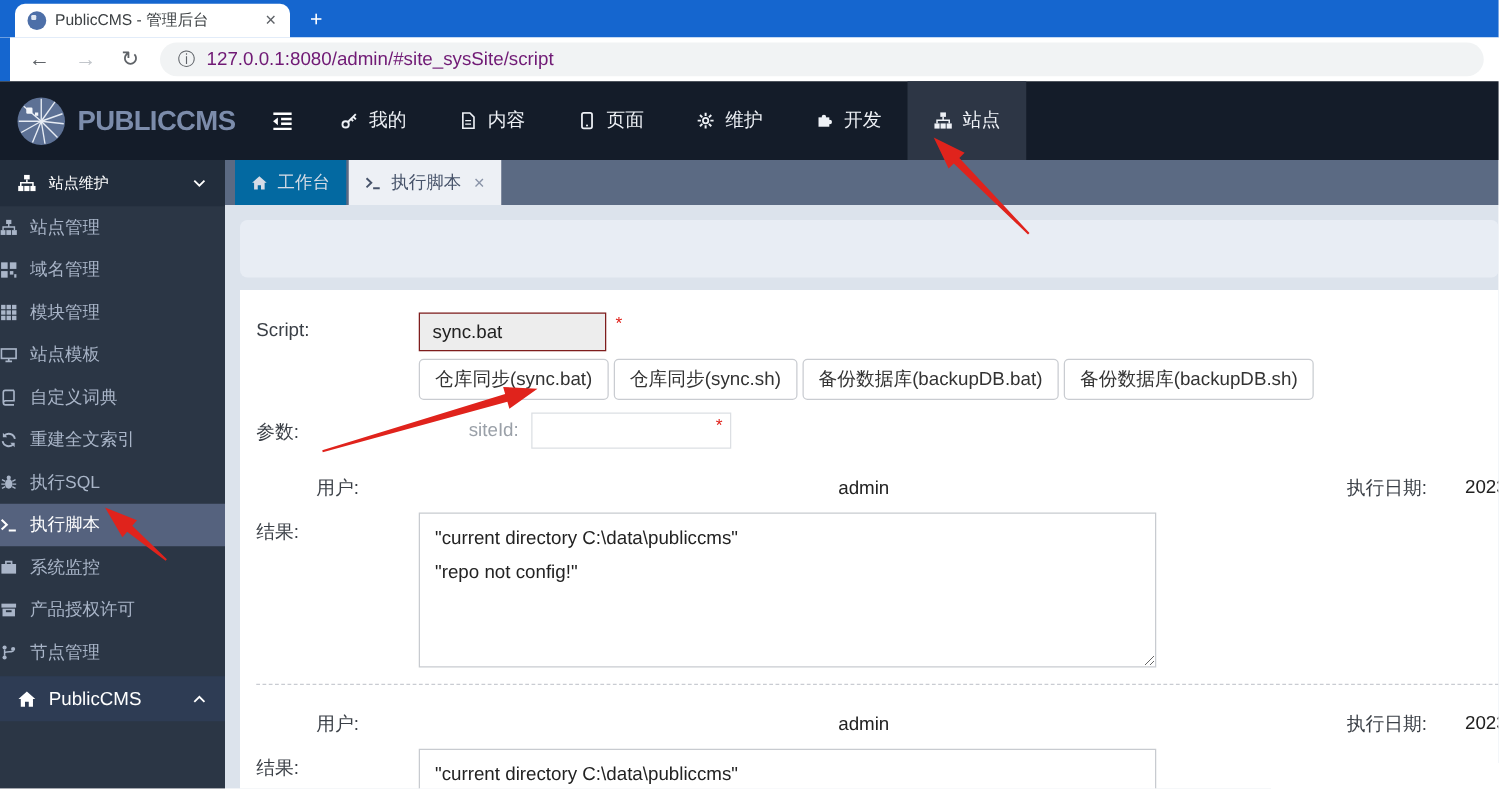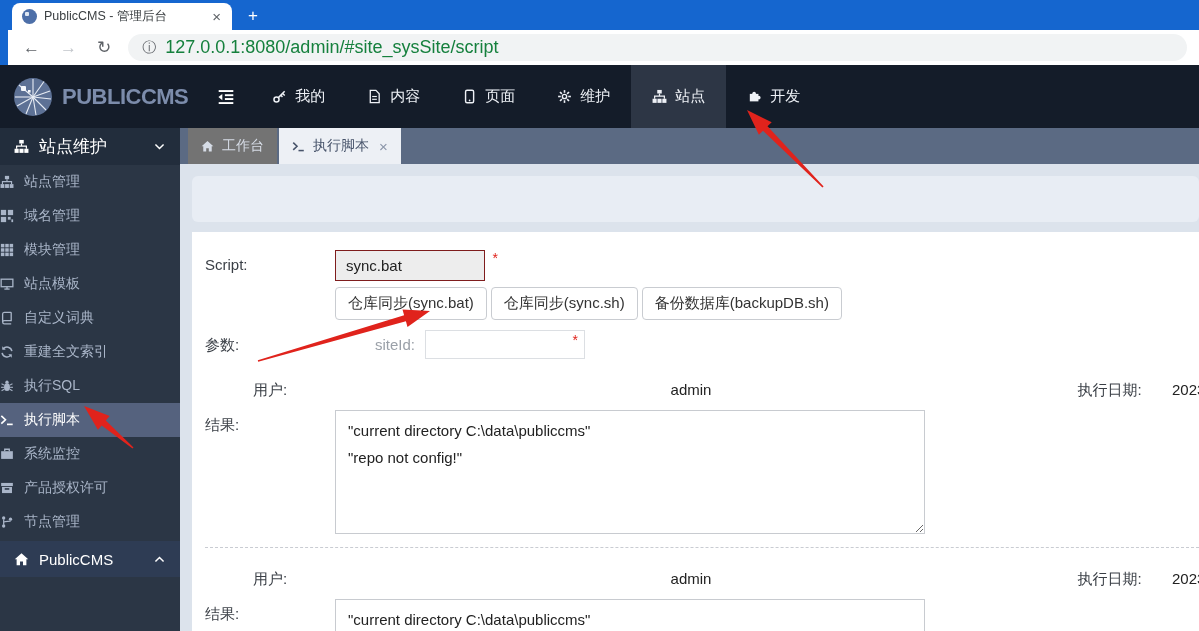--- a/index.html
+++ b/index.html
@@ -13,45 +13,45 @@
   .btab-title { flex:1; font-size:12.5px; color:#3c4043; white-space:nowrap; overflow:hidden; }
   .btab-close { color:#5f6368; font-size:15px; line-height:1; padding:0 3px; }
   .favicon { width:15px; height:15px; border-radius:50%; background:#4d6fa8; position:relative; flex-shrink:0; }
   .favicon:after { content:""; position:absolute; left:3px; top:3px; width:4px; height:4px; background:#dfe7f2; border-radius:1px; }
   .newtab { color:#fff; font-size:17px; margin:0 0 6px 16px; line-height:1; }
   .toolbar { height:35px; background:#fff; display:flex; align-items:center; padding:0 12px 0 6px; gap:2px; flex-shrink:0; border-left:8px solid #1566cf; }
   .navbtn { font-size:17px; color:#5f6368; padding:0 9px; }
   .navbtn.disabled { color:#c2c6cb; }
   .url-pill { flex:1; height:27px; background:#f1f3f4; border-radius:14px; display:flex; align-items:center; padding:0 14px; gap:9px; margin-left:6px; }
   .info-ic { color:#5f6368; font-size:14px; }
-  .url-text { font-size:18px; color:#15803d; white-space:nowrap; }
+  .url-text { font-size:15px; color:#701a75; white-space:nowrap; }
 
   
   .navbar { height:63px; background:#141c29; display:flex; align-items:stretch; flex-shrink:0; }
   .brand { display:flex; align-items:center; gap:9px; padding:0 13px; }
   .brand-text { color:#7c8cab; font-weight:bold; font-size:22px; letter-spacing:-0.5px; }
   .collapse-btn { display:flex; align-items:center; padding:0 16px; color:#fff; }
   .nav-items { display:flex; align-items:stretch; }
   .nav-item { display:flex; align-items:center; gap:8px; padding:0 21px; color:#eef1f6; font-size:15px; cursor:pointer; }
   .nav-item.active { background:#2d3645; }
   .icon svg { display:block; }
 
   
   .main { display:flex; flex:1; overflow:hidden; }
   .sidebar { width:180px; background:#2b3645; color:#a9b5c8; flex-shrink:0; display:flex; flex-direction:column; }
-  .side-header { height:37px; background:#222d3c; color:#fff; display:flex; align-items:center; gap:10px; padding:0 14px; font-size:17px; flex-shrink:0;justify-content:space-between; }
+  .side-header { height:37px; background:#222d3c; color:#fff; display:flex; align-items:center; gap:10px; padding:0 14px; font-size:12px; flex-shrink:0;justify-content:space-between; }
   .side-header .chev { margin-left:auto; }
   .side-item { height:34px; display:flex; align-items:center; gap:10px; font-size:14px; cursor:pointer; flex-shrink:0; }
   .side-item.active { background:#55627e; color:#fff; }
   .side-footer { height:36px; background:#2e3c54; color:#fff; display:flex; align-items:center; gap:10px; padding:0 14px; font-size:15px; margin-top:2px; flex-shrink:0; }
   .side-footer .chev { margin-left:auto; }
 
   .content { flex:1; background:#dce3ec; display:flex; flex-direction:column; overflow:hidden; }
   .tabbar { height:36px; background:#5b6a83; display:flex; align-items:stretch; padding-left:8px; gap:2px; flex-shrink:0; }
-  .tab { display:flex; align-items:center; gap:8px; padding:0 13px; font-size:14px; color:#d6dce6; background:#737373; cursor:pointer; }
+  .tab { display:flex; align-items:center; gap:8px; padding:0 13px; font-size:14px; color:#d6dce6; background:#0369a1; cursor:pointer; }
   .tab.active { background:#edf0f5; color:#47536a; }
   .tab .tclose { font-size:15px; color:#8a94a8; margin-left:2px; }
 
   .content-body { flex:1; overflow:hidden; }
   .panel { margin:12px 0 0 12px; height:46px; background:#e8edf4; border-radius:6px; }
   .card { margin:10px 0 0 12px; background:#fff; padding:18px 0 40px 13px; min-height:500px; }
 
   .frow { display:flex; }
   .flabel { width:130px; font-size:15px; color:#3a3f46; padding-top:6px; flex-shrink:0; }
   .script-input { width:150px; height:31px; background:#ededed; border:1px solid #7f1d1d; padding:0 10px; font-size:15px; color:#222; font-family:inherit; }
@@ -181,41 +181,41 @@
                 <path d="M5.2 10.8 L3.2 12.8"></path>
                 <path d="M4 8 L1.2 8"></path>
                 <path d="M5.2 5.2 L3.2 3.2"></path>
                 <path d="M8 4 L8 1.2"></path>
                 <path d="M10.8 5.2 L12.8 3.2"></path>
               </g>
             </svg>
           </span>
           <span>维护</span>
         </div>
+        <div class="nav-item">
+          <span class="icon">
+            <svg viewBox="0 0 16 16" width="15" height="15">
+              <rect x="3" y="5.2" width="9.2" height="8" fill="currentColor"></rect>
+              <circle cx="7.6" cy="4.8" r="1.9" fill="currentColor"></circle>
+              <circle cx="12.6" cy="9.2" r="1.9" fill="currentColor"></circle>
+            </svg>
+          </span>
+          <span>开发</span>
+        </div>
         <div class="nav-item active">
           <span class="icon">
             <svg viewBox="0 0 16 16" width="15" height="15">
               <rect x="5.6" y="1" width="4.8" height="3.8" fill="currentColor"></rect>
               <rect x="0.6" y="10.4" width="4.4" height="4.4" fill="currentColor"></rect>
               <rect x="5.8" y="10.4" width="4.4" height="4.4" fill="currentColor"></rect>
               <rect x="11" y="10.4" width="4.4" height="4.4" fill="currentColor"></rect>
               <path d="M8 4.8 V7.6 M2.8 10.4 V7.6 H13.2 V10.4" fill="none" stroke="currentColor" stroke-width="1.3"></path>
             </svg>
           </span>
           <span>站点</span>
-        </div>
-        <div class="nav-item">
-          <span class="icon">
-            <svg viewBox="0 0 16 16" width="15" height="15">
-              <rect x="3" y="5.2" width="9.2" height="8" fill="currentColor"></rect>
-              <circle cx="7.6" cy="4.8" r="1.9" fill="currentColor"></circle>
-              <circle cx="12.6" cy="9.2" r="1.9" fill="currentColor"></circle>
-            </svg>
-          </span>
-          <span>开发</span>
         </div>
       </div>
   </div>
 
   <div class="main">
 
     <div class="sidebar">
       <div class="side-header">
         <span class="icon">
             <svg viewBox="0 0 16 16" width="15" height="15">
@@ -416,20 +416,21 @@
             <div class="flabel">Script:</div>
             <div>
               <input class="script-input" value="sync.bat" style="">
               <span class="req">*</span>
             </div>
           </div>
 
           <div class="btn-row" id="script-buttons">
               <button class="btn">仓库同步(sync.bat)</button>
               <button class="btn">仓库同步(sync.sh)</button>
+              <button class="btn">备份数据库(backupDB.bat)</button>
               <button class="btn">备份数据库(backupDB.sh)</button>
             </div>
 
           <div class="frow param-row">
             <div class="flabel">参数:</div>
             <div class="sub-label">siteId:</div>
             <div class="param-field">
               <input class="param-input" value="" style="">
               <span class="req">*</span>
             </div>

